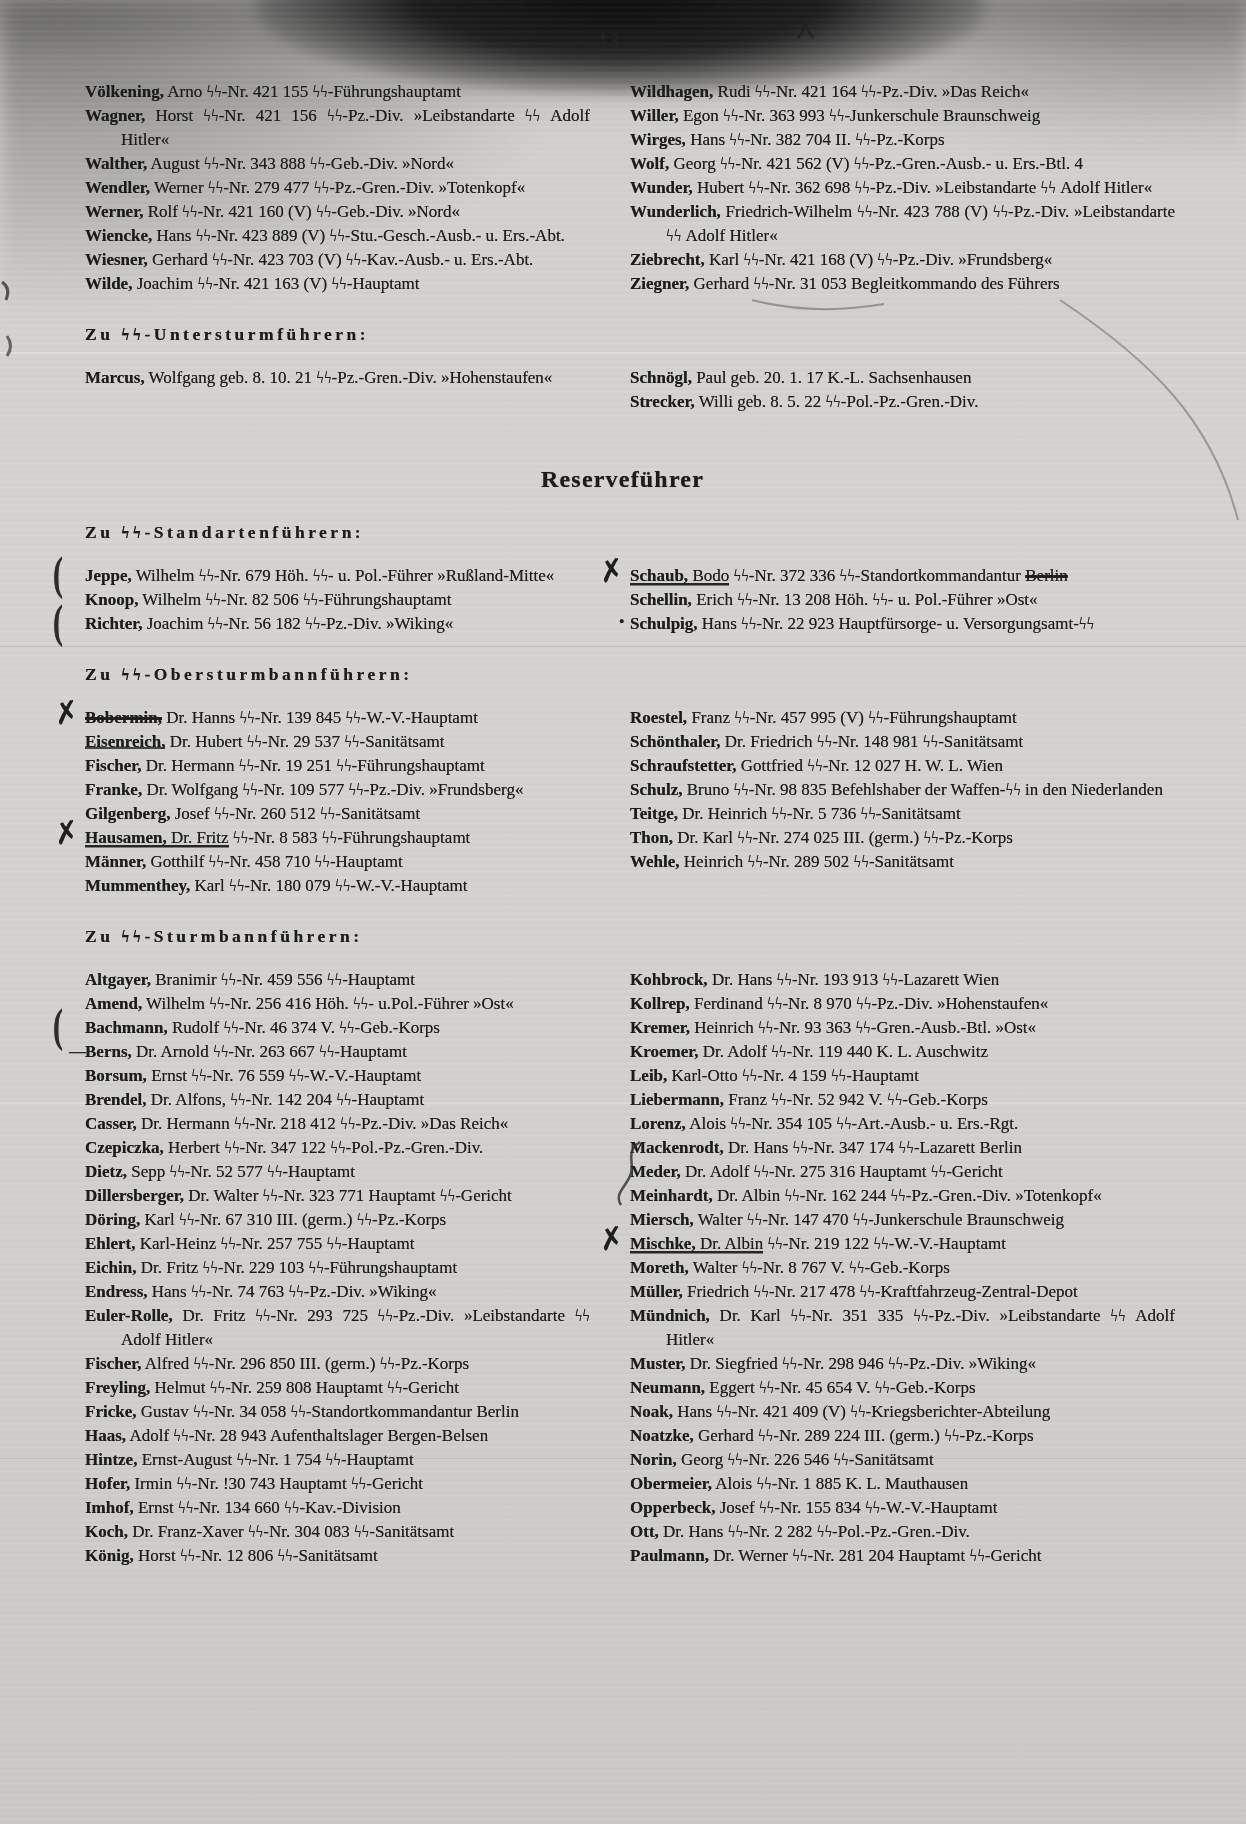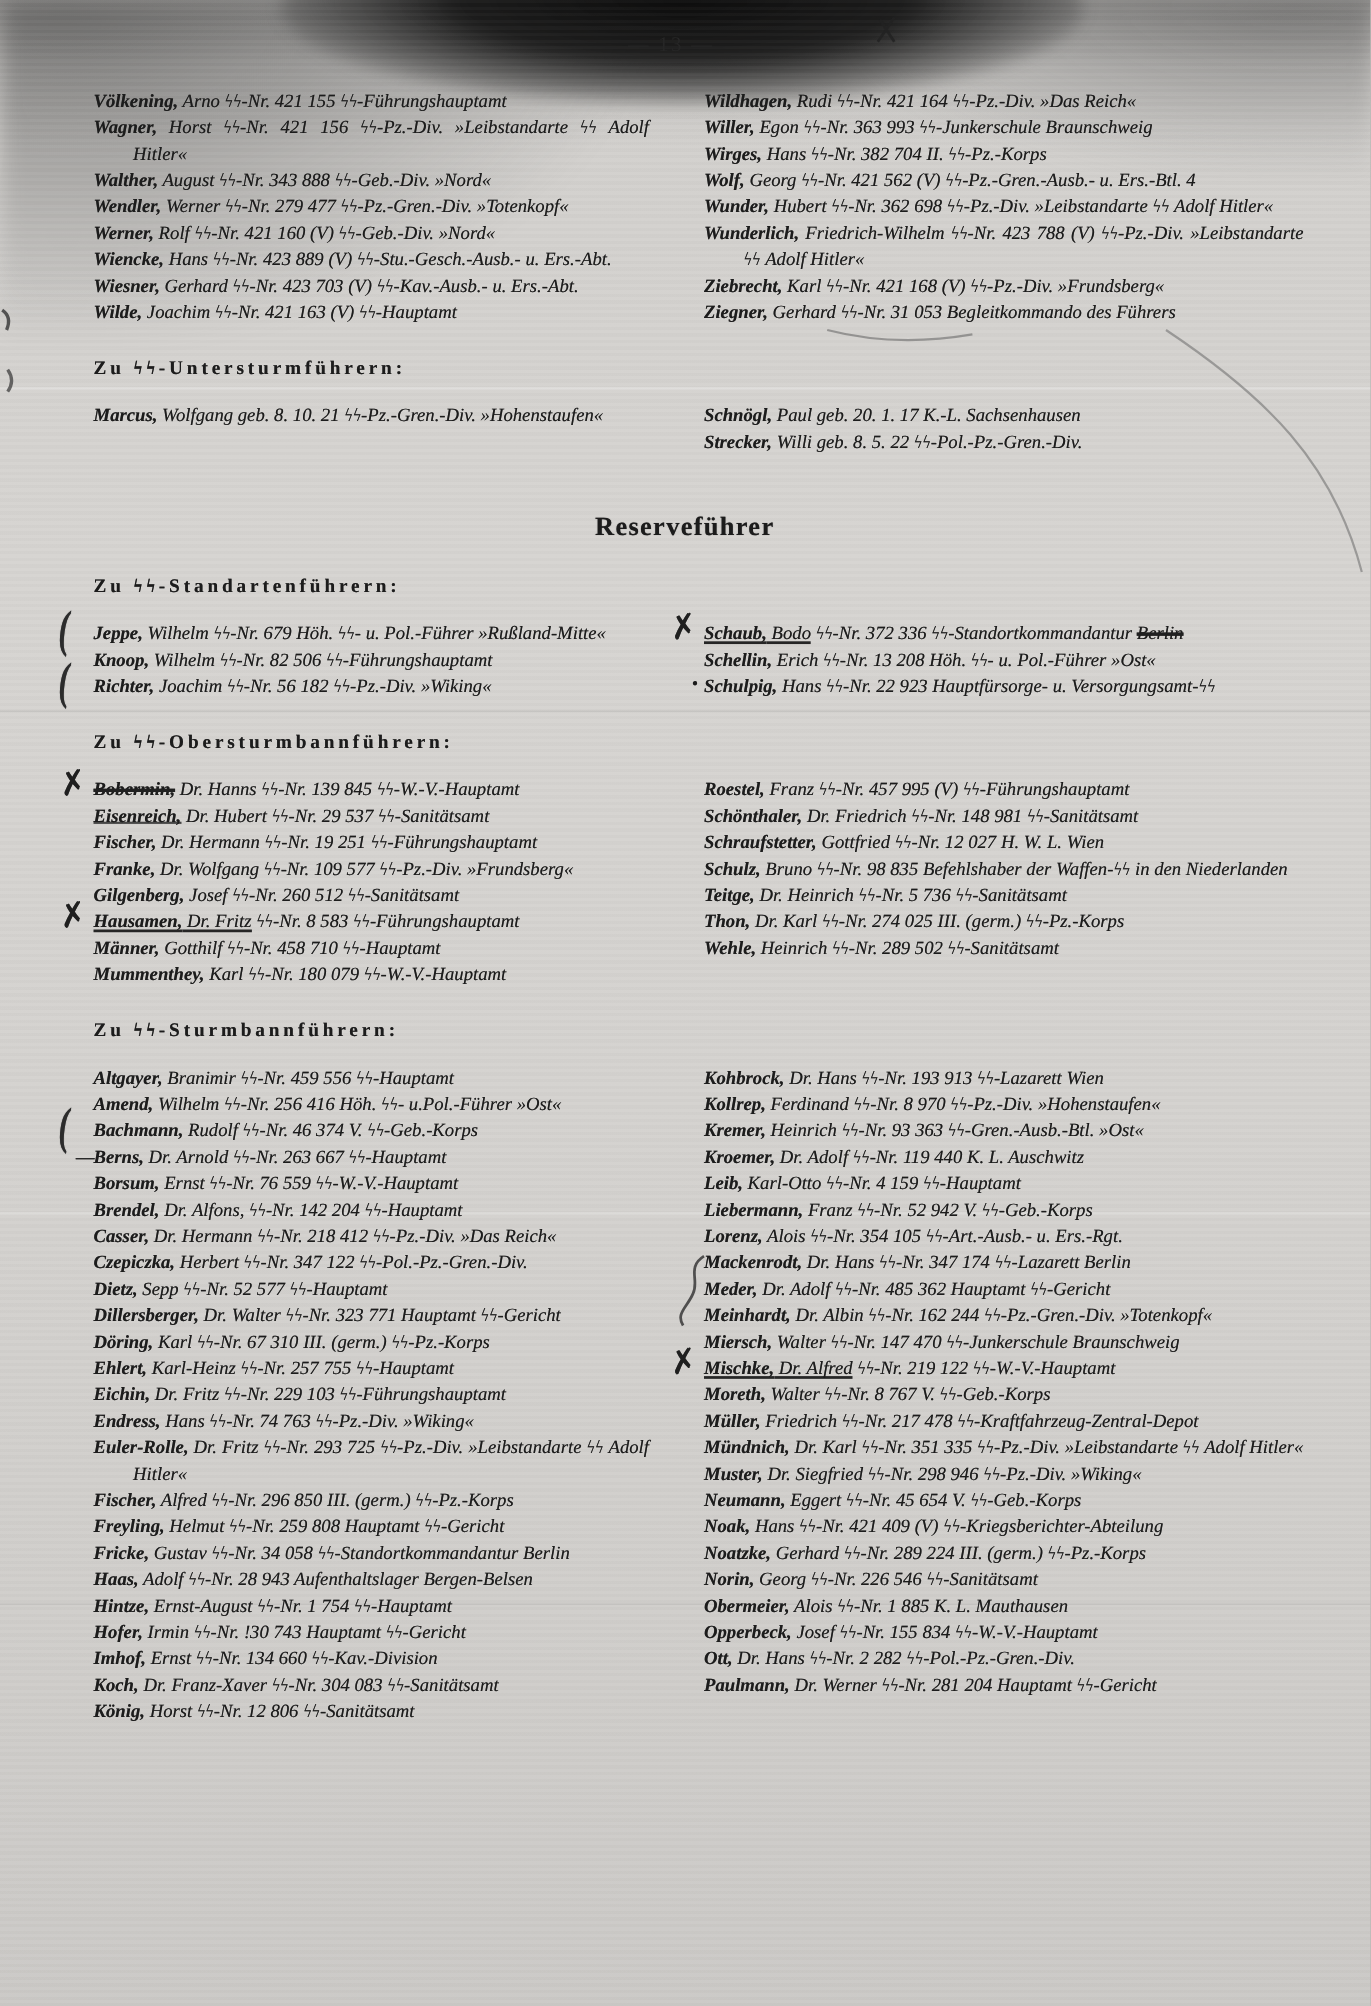--- a/index.html
+++ b/index.html
@@ -24,21 +24,21 @@
     linear-gradient(rgba(255,255,255,.3),rgba(255,255,255,.3)),
     linear-gradient(rgba(110,110,110,.18),rgba(110,110,110,.18)),
     linear-gradient(rgba(255,255,255,.26),rgba(255,255,255,.26)),
     linear-gradient(rgba(110,110,110,.15),rgba(110,110,110,.15));
     background-size:100% 2px,100% 1px,100% 2px,100% 1px;
     background-position:0 352px,0 646px,0 1102px,0 1458px;background-repeat:no-repeat;}
   .marks-overlay{position:absolute;inset:0;width:1246px;height:1824px;pointer-events:none;z-index:5;}
   
   .content{position:relative;z-index:2;padding:30px 56px 0 85px;}
   .pageno{width:1050px;text-align:center;font-size:19px;letter-spacing:2px;color:#262626;}
-  .twocol{display:flex;gap:50px;margin-top:28px;font-style:italic;}
+  .twocol{display:flex;gap:40px;margin-top:28px;}
   .col{width:505px;}
   .colr{width:545px;}
   .entry{
     font-size:17px;line-height:24px;text-align:justify;
     padding-left:36px;text-indent:-36px;position:relative;
     text-shadow:0 0 .6px rgba(25,25,25,.65);
   }
   .ename{font-weight:bold;}
   .subhead{
     font-weight:bold;font-size:17.5px;line-height:24px;
@@ -197,24 +197,24 @@
         </div>
       <div class="colr">
           <div class="entry"><span class="ename">Kohbrock,</span><span class="erest"> Dr. Hans ϟϟ-Nr. 193 913 ϟϟ-Lazarett Wien</span></div>
           <div class="entry"><span class="ename">Kollrep,</span><span class="erest"> Ferdinand ϟϟ-Nr. 8 970 ϟϟ-Pz.-Div. »Hohenstaufen«</span></div>
           <div class="entry"><span class="ename">Kremer,</span><span class="erest"> Heinrich ϟϟ-Nr. 93 363 ϟϟ-Gren.-Ausb.-Btl. »Ost«</span></div>
           <div class="entry"><span class="ename">Kroemer,</span><span class="erest"> Dr. Adolf ϟϟ-Nr. 119 440 K. L. Auschwitz</span></div>
           <div class="entry"><span class="ename">Leib,</span><span class="erest"> Karl-Otto ϟϟ-Nr. 4 159 ϟϟ-Hauptamt</span></div>
           <div class="entry"><span class="ename">Liebermann,</span><span class="erest"> Franz ϟϟ-Nr. 52 942 V. ϟϟ-Geb.-Korps</span></div>
           <div class="entry"><span class="ename">Lorenz,</span><span class="erest"> Alois ϟϟ-Nr. 354 105 ϟϟ-Art.-Ausb.- u. Ers.-Rgt.</span></div>
           <div class="entry"><span class="ename">Mackenrodt,</span><span class="erest"> Dr. Hans ϟϟ-Nr. 347 174 ϟϟ-Lazarett Berlin</span></div>
-          <div class="entry"><span class="ename">Meder,</span><span class="erest"> Dr. Adolf ϟϟ-Nr. 485 362 Hauptamt ϟϟ-Gericht</span></div>
+          <div class="entry"><span class="ename">Meder,</span><span class="erest"> Dr. Adolf ϟϟ-Nr. 275 316 Hauptamt ϟϟ-Gericht</span></div>
           <div class="entry"><span class="ename">Meinhardt,</span><span class="erest"> Dr. Albin ϟϟ-Nr. 162 244 ϟϟ-Pz.-Gren.-Div. »Totenkopf«</span></div>
           <div class="entry"><span class="ename">Miersch,</span><span class="erest"> Walter ϟϟ-Nr. 147 470 ϟϟ-Junkerschule Braunschweig</span></div>
-          <div class="entry m-x m-underline-name"><span class="ename">Mischke,</span><span class="u"> Dr. Alfred</span><span class="erest"> ϟϟ-Nr. 219 122 ϟϟ-W.-V.-Hauptamt</span></div>
+          <div class="entry m-x m-underline-name"><span class="ename">Mischke,</span><span class="u"> Dr. Albin</span><span class="erest"> ϟϟ-Nr. 219 122 ϟϟ-W.-V.-Hauptamt</span></div>
           <div class="entry"><span class="ename">Moreth,</span><span class="erest"> Walter ϟϟ-Nr. 8 767 V. ϟϟ-Geb.-Korps</span></div>
           <div class="entry"><span class="ename">Müller,</span><span class="erest"> Friedrich ϟϟ-Nr. 217 478 ϟϟ-Kraftfahrzeug-Zentral-Depot</span></div>
           <div class="entry"><span class="ename">Mündnich,</span><span class="erest"> Dr. Karl ϟϟ-Nr. 351 335 ϟϟ-Pz.-Div. »Leibstandarte ϟϟ Adolf Hitler«</span></div>
           <div class="entry"><span class="ename">Muster,</span><span class="erest"> Dr. Siegfried ϟϟ-Nr. 298 946 ϟϟ-Pz.-Div. »Wiking«</span></div>
           <div class="entry"><span class="ename">Neumann,</span><span class="erest"> Eggert ϟϟ-Nr. 45 654 V. ϟϟ-Geb.-Korps</span></div>
           <div class="entry"><span class="ename">Noak,</span><span class="erest"> Hans ϟϟ-Nr. 421 409 (V) ϟϟ-Kriegsberichter-Abteilung</span></div>
           <div class="entry"><span class="ename">Noatzke,</span><span class="erest"> Gerhard ϟϟ-Nr. 289 224 III. (germ.) ϟϟ-Pz.-Korps</span></div>
           <div class="entry"><span class="ename">Norin,</span><span class="erest"> Georg ϟϟ-Nr. 226 546 ϟϟ-Sanitätsamt</span></div>
           <div class="entry"><span class="ename">Obermeier,</span><span class="erest"> Alois ϟϟ-Nr. 1 885 K. L. Mauthausen</span></div>
           <div class="entry"><span class="ename">Opperbeck,</span><span class="erest"> Josef ϟϟ-Nr. 155 834 ϟϟ-W.-V.-Hauptamt</span></div>

